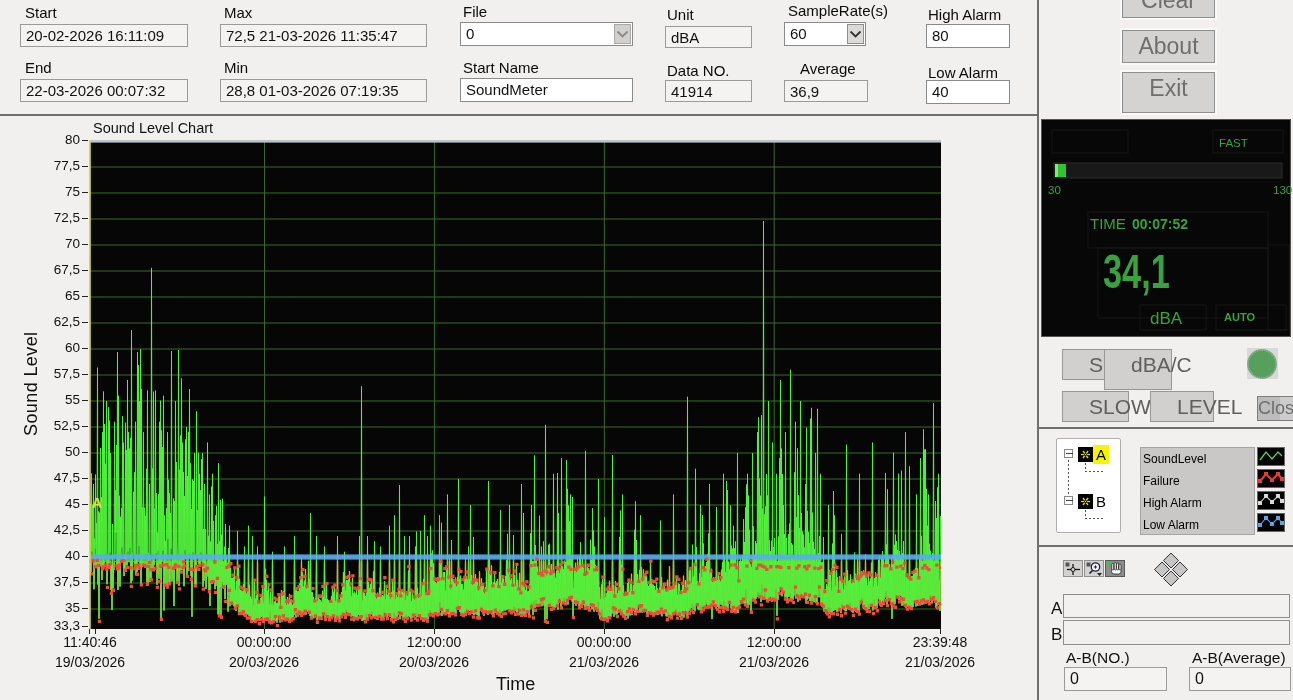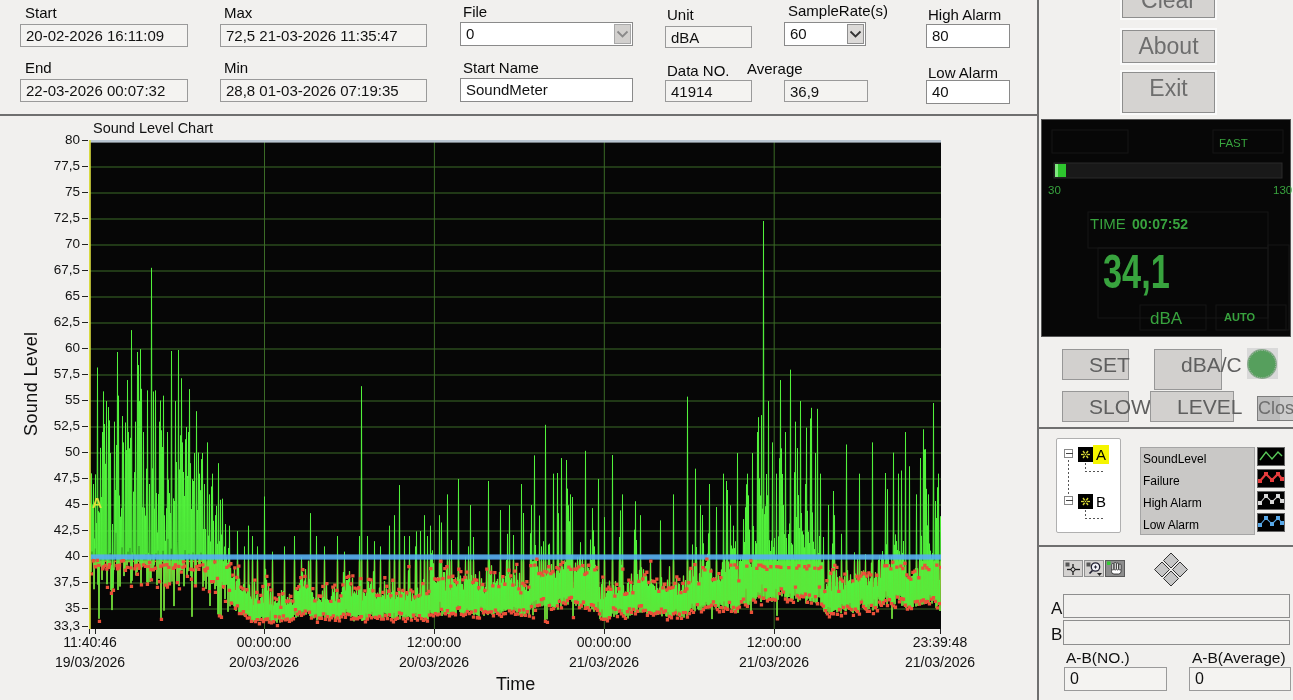--- a/index.html
+++ b/index.html
@@ -41,21 +41,21 @@
 <div class="wbox" style="left:926px;top:24px;width:84px;height:24px">80</div>
 
 <div class="lab" style="left:25px;top:59px">End</div>
 <div class="box" style="left:20px;top:79px;width:168px;height:23px">22-03-2026 00:07:32</div>
 <div class="lab" style="left:224px;top:59px">Min</div>
 <div class="box" style="left:220px;top:79px;width:207px;height:23px">28,8 01-03-2026 07:19:35</div>
 <div class="lab" style="left:463px;top:59px">Start Name</div>
 <div class="wbox" style="left:460px;top:78px;width:173px;height:24px">SoundMeter</div>
 <div class="lab" style="left:667px;top:62px">Data NO.</div>
 <div class="box" style="left:665px;top:80px;width:87px;height:22px">41914</div>
-<div class="lab" style="left:747px;top:60px">Average</div>
+<div class="lab" style="left:800px;top:60px">Average</div>
 <div class="box" style="left:784px;top:80px;width:84px;height:22px">36,9</div>
 <div class="lab" style="left:928px;top:64px">Low Alarm</div>
 <div class="wbox" style="left:926px;top:80px;width:84px;height:24px">40</div>
 
 <div class="btn" style="left:1122px;top:-16px;width:93px;height:34px;line-height:30px">Clear</div>
 <div class="btn" style="left:1122px;top:30px;width:93px;height:33px;line-height:31px">About</div>
 <div class="btn" style="left:1122px;top:72px;width:93px;height:41px;line-height:31px">Exit</div>
 
 <div style="position:absolute;left:0;top:114px;width:1038px;height:2px;background:#6f6f6f"></div>
 <div style="position:absolute;left:1037px;top:0;width:2px;height:700px;background:#6f6f6f"></div>
@@ -175,23 +175,23 @@
 <div class="lcd" style="left:1219px;top:137px;font-size:11.5px">FAST</div>
 <div class="lcd" style="left:1048px;top:184px;font-size:11.5px">30</div>
 <div class="lcd" style="left:1273px;top:184px;font-size:11.5px">130</div>
 <div class="lcd" style="left:1090px;top:215px;font-size:15px">TIME</div>
 <div class="lcd" style="left:1132px;top:216px;font-size:14px;font-weight:bold">00:07:52</div>
 <div class="lcd" style="left:1103px;top:243px;font-size:49px;font-weight:bold;transform:scaleX(0.70);transform-origin:0 0">34,1</div>
 <div class="lcd" style="left:1150px;top:309px;font-size:17px">dBA</div>
 <div class="lcd" style="left:1224px;top:311px;font-size:11px;font-weight:bold">AUTO</div>
 
 <div class="sbtn" style="left:1062px;top:349px;width:67px;height:31px;line-height:29px">SET</div>
-<div class="sbtn" style="left:1154px;top:349px;width:68px;height:41px;line-height:29px">dBA/C</div>
+<div class="sbtn" style="left:1104px;top:349px;width:68px;height:41px;line-height:29px">dBA/C</div>
 <div class="sbtn" style="left:1062px;top:391px;width:67px;height:31px;line-height:29px">SLOW</div>
-<div class="sbtn" style="left:1150px;top:391px;width:84px;height:31px;line-height:29px">LEVEL</div>
+<div class="sbtn" style="left:1150px;top:391px;width:64px;height:31px;line-height:29px">LEVEL</div>
 <div style="position:absolute;left:1247px;top:348px;width:31px;height:31px;background:#d9d9d9"></div>
 <div style="position:absolute;left:1248px;top:350px;width:28px;height:28px;background:#569f5d;border:1px dotted #9ab89d;border-radius:50%;box-shadow:0 0 0 1px #8aa88d"></div>
 <div style="position:absolute;left:1257px;top:396px;width:42px;height:25px;background:linear-gradient(90deg,#bcbcbc 55%,#cdcdcd 55%);border:1px solid #7d7d7d;color:#6e6e6e;font-size:18px;text-align:right;line-height:23px;overflow:hidden">Close</div>
 
 <div style="position:absolute;left:1039px;top:427px;width:254px;height:2px;background:#6f6f6f"></div>
 
 <div style="position:absolute;left:1056px;top:438px;width:65px;height:95px;background:#fff;border:1px solid #b0b0b0;border-radius:2px;box-shadow:1px 1px 0 #fff inset"></div>
 <div style="position:absolute;left:1064px;top:449px;width:9px;height:9px;background:#fff;border:1px solid #888"></div>
 <div style="position:absolute;left:1066px;top:453px;width:7px;height:1px;background:#444"></div>
 <svg width="15" height="15" style="position:absolute;left:1078px;top:447px">

